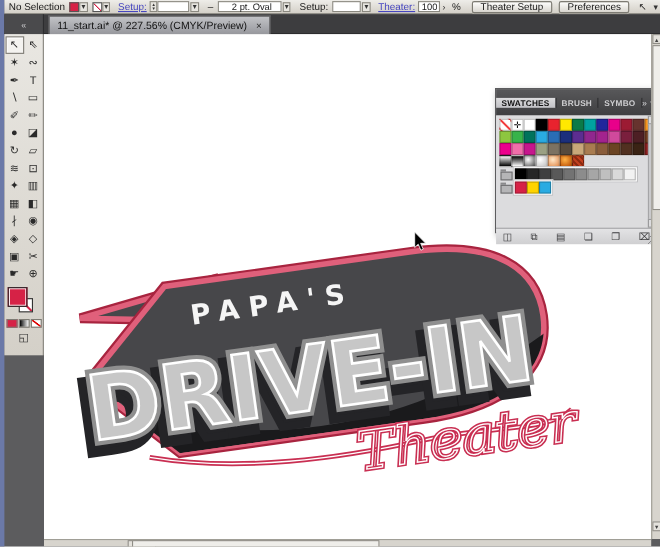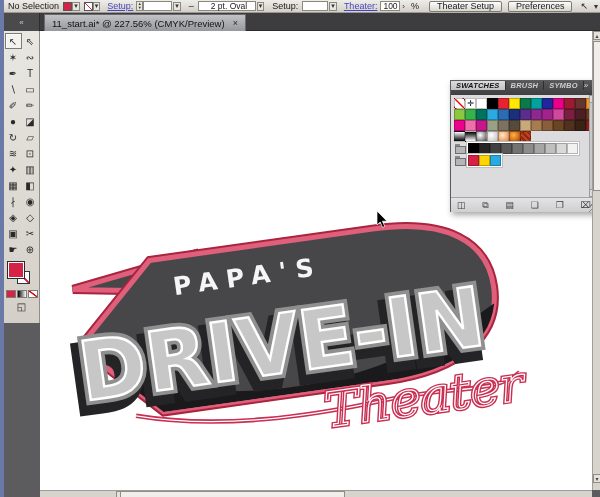--- a/index.html
+++ b/index.html
@@ -72,21 +72,21 @@
     font-size:6px; display:flex; align-items:center; justify-content:center; color:#444; }
   .v-scroll .up { top:0; } .v-scroll .down { bottom:7px; }
   .v-thumb { position:absolute; left:0; top:10px; width:8px; height:150px; background:#efeeea; border:1px solid #8f8d86; }
   .h-scroll { position:absolute; left:40px; bottom:0; width:552px; height:7px; background:#d7d4cd; border-top:1px solid #a09e96; }
   .h-thumb { position:absolute; left:80px; top:0; width:225px; height:7px; background:#efeeea; border:1px solid #8f8d86; }
   .h-box { position:absolute; top:0; width:26px; height:7px; background:#e4e2dc; border:1px solid #8f8d86; }
 
   
   .swatches { position:absolute; left:450px; top:80px; width:148px; height:132px;
     border:1px solid #5c5c5e; background:#dadadc; box-shadow:2px 3px 6px rgba(0,0,0,.35); font-size:8px; }
-  .sw-header { height:14px; background:linear-gradient(#58585a,#3f3f41); display:flex; align-items:flex-start;font-style:italic; }
+  .sw-header { height:24px; background:linear-gradient(#58585a,#3f3f41); display:flex; align-items:center; }
   .sw-tab { padding:0 5px; display:flex; align-items:center; color:#cfcfd1; font-weight:bold;
     font-size:7.5px; letter-spacing:.2px; border-right:1px solid #2e2e30; }
   .sw-tab.active { background:linear-gradient(#dcdcde,#c2c2c6); color:#111; }
   .sw-header .right { margin-left:auto; display:flex; align-items:center; color:#d6d6d8; gap:3px; padding-right:3px; }
   .sw-body { position:relative; height:102px; background:#dcdcde; padding:3px 0 0 3px; }
   .sw-row { display:flex; height:11px; }
   .sw { width:11px; height:11px; border:1px solid rgba(0,0,0,.25); }
   .sw-none { background:linear-gradient(to top right,#fff 42%,#e00 47%,#e00 53%,#fff 58%); }
   .sw-reg { background:#fff; color:#000; font-size:8px; line-height:9px; text-align:center; }
   .g-lin1 { background:linear-gradient(180deg,#fff,#000); }

